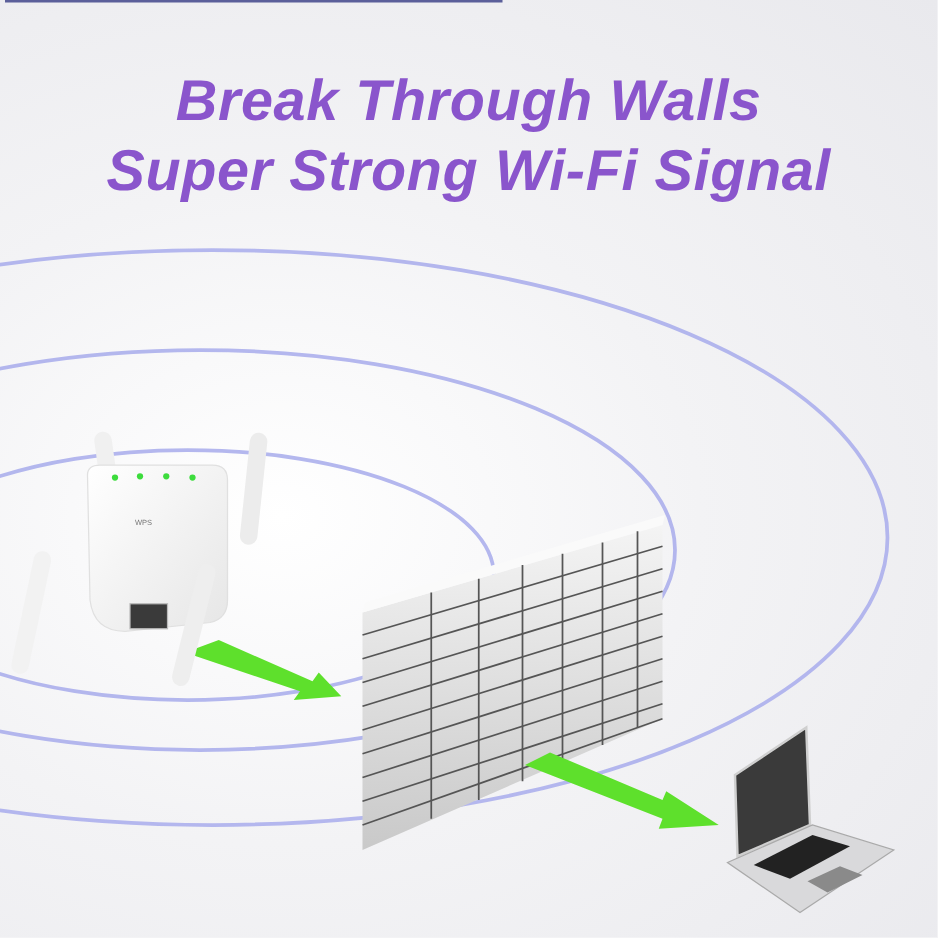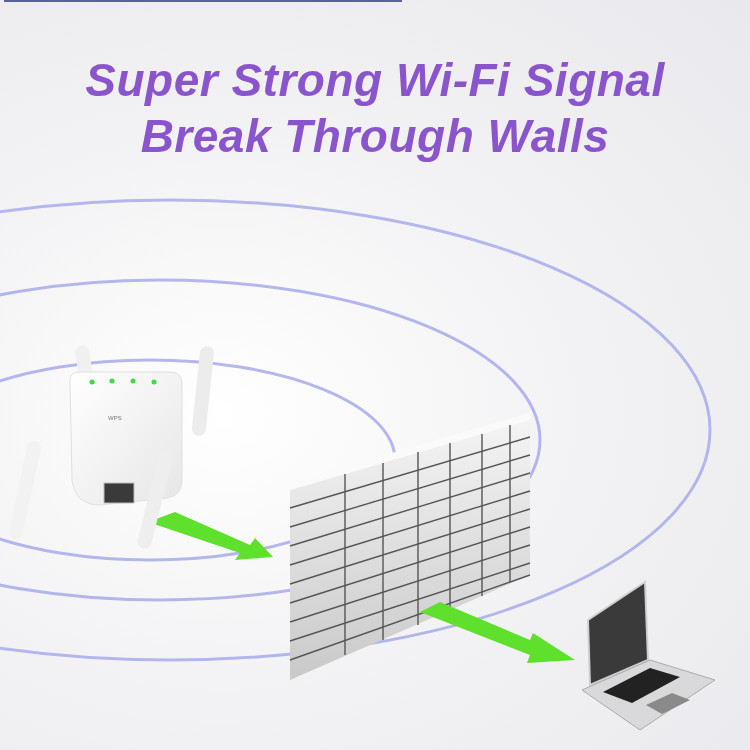--- a/index.html
+++ b/index.html
@@ -14,22 +14,22 @@
   .headline div{display:block;}
   svg.scene{position:absolute;left:0;top:0;}
 </style>
 </head>
 <body>
 
 <div class="bg"></div>
 <div class="top-line"></div>
 
 <div class="headline">
+  <div>Break Through Walls</div>
   <div>Super Strong Wi-Fi Signal</div>
-  <div>Break Through Walls</div>
 </div>
 
 <svg class="scene" width="750" height="750" viewBox="0 0 750 750">
   <defs>
     <linearGradient id="brick" x1="0" y1="0" x2="0" y2="1">
       <stop offset="0" stop-color="#f4f4f4"></stop>
       <stop offset="1" stop-color="#c9c9c9"></stop>
     </linearGradient>
     <linearGradient id="routerG" x1="0" y1="0" x2="1" y2="1">
       <stop offset="0" stop-color="#ffffff"></stop>

